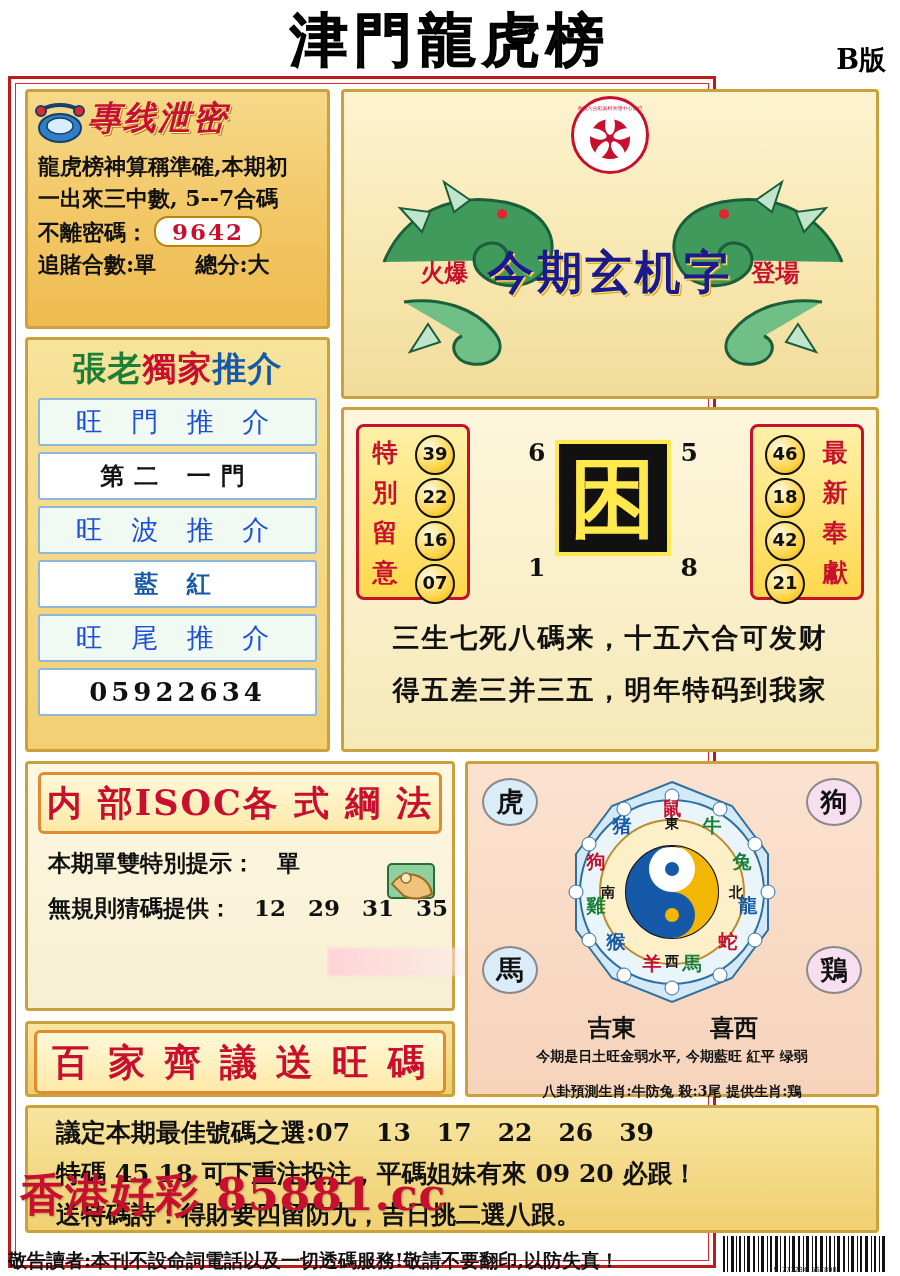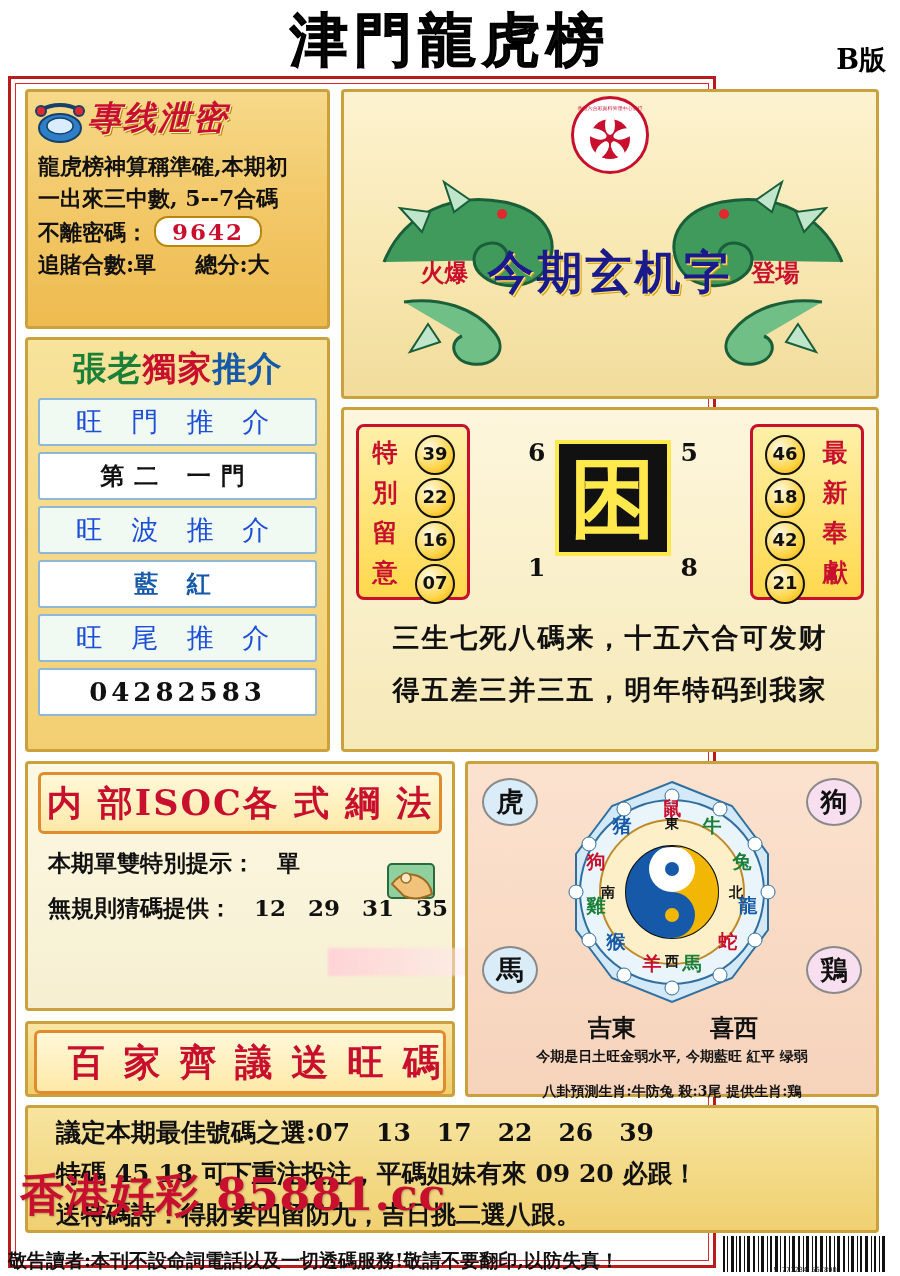--- a/index.html
+++ b/index.html
@@ -221,21 +221,21 @@
     filter:blur(1px);
   }
 
   
   .baijia{
     left:14px;top:942px;width:430px;height:76px;
     background:linear-gradient(180deg,#f9e6a4,#f0cf6c);
     border:3px solid #caa13c;border-radius:4px;
   }
   .baijia-inner{
-    margin:6px;height:58px;line-height:58px;text-align:right;
+    margin:6px;height:58px;line-height:58px;text-align:center;
     border:3px solid #e08b2f;border-radius:6px;background:linear-gradient(180deg,#fff8d8,#ffe9a8);
     font-size:37px;font-weight:bold;color:#c8102e;letter-spacing:3px;
     font-family:"DejaVu Serif","Liberation Serif",serif;
   }
 
   
   .zodiac{
     left:454px;top:682px;width:414px;height:336px;
     background:linear-gradient(180deg,#fbe2cf 0%,#f6d3bb 100%);
     border:3px solid #caa13c;border-radius:4px;
@@ -339,21 +339,21 @@
 
     <div class="panel zhanglao">
       <div class="zl-title">
         <span class="g">張老</span><span class="r">獨家</span><span class="b">推介</span>
       </div>
       <div class="zl-row hdr">旺 門 推 介</div>
       <div class="zl-row val">第二 一門</div>
       <div class="zl-row hdr">旺 波 推 介</div>
       <div class="zl-row val blue">藍 紅</div>
       <div class="zl-row hdr">旺 尾 推 介</div>
-      <div class="zl-row num">04282583</div>
+      <div class="zl-row num">05922634</div>
     </div>
 
     <div class="panel dragonbox">
       <svg width="538" height="310" viewBox="0 0 538 310" style="position:absolute;left:0;top:0">
 
         <g stroke="#1b5e3a" stroke-width="3" fill="#3f9a5c">
           <path d="M40 170 C60 120 110 100 160 110 C200 118 215 145 205 170 C195 196 160 200 140 185 C125 174 128 156 142 152 C156 148 166 158 162 168"></path>
           <path d="M60 210 C95 205 130 215 150 240 C165 258 150 275 128 272 C108 269 104 250 118 244" fill="#6fbf86"></path>
         </g>
         <g fill="#e0282e">

